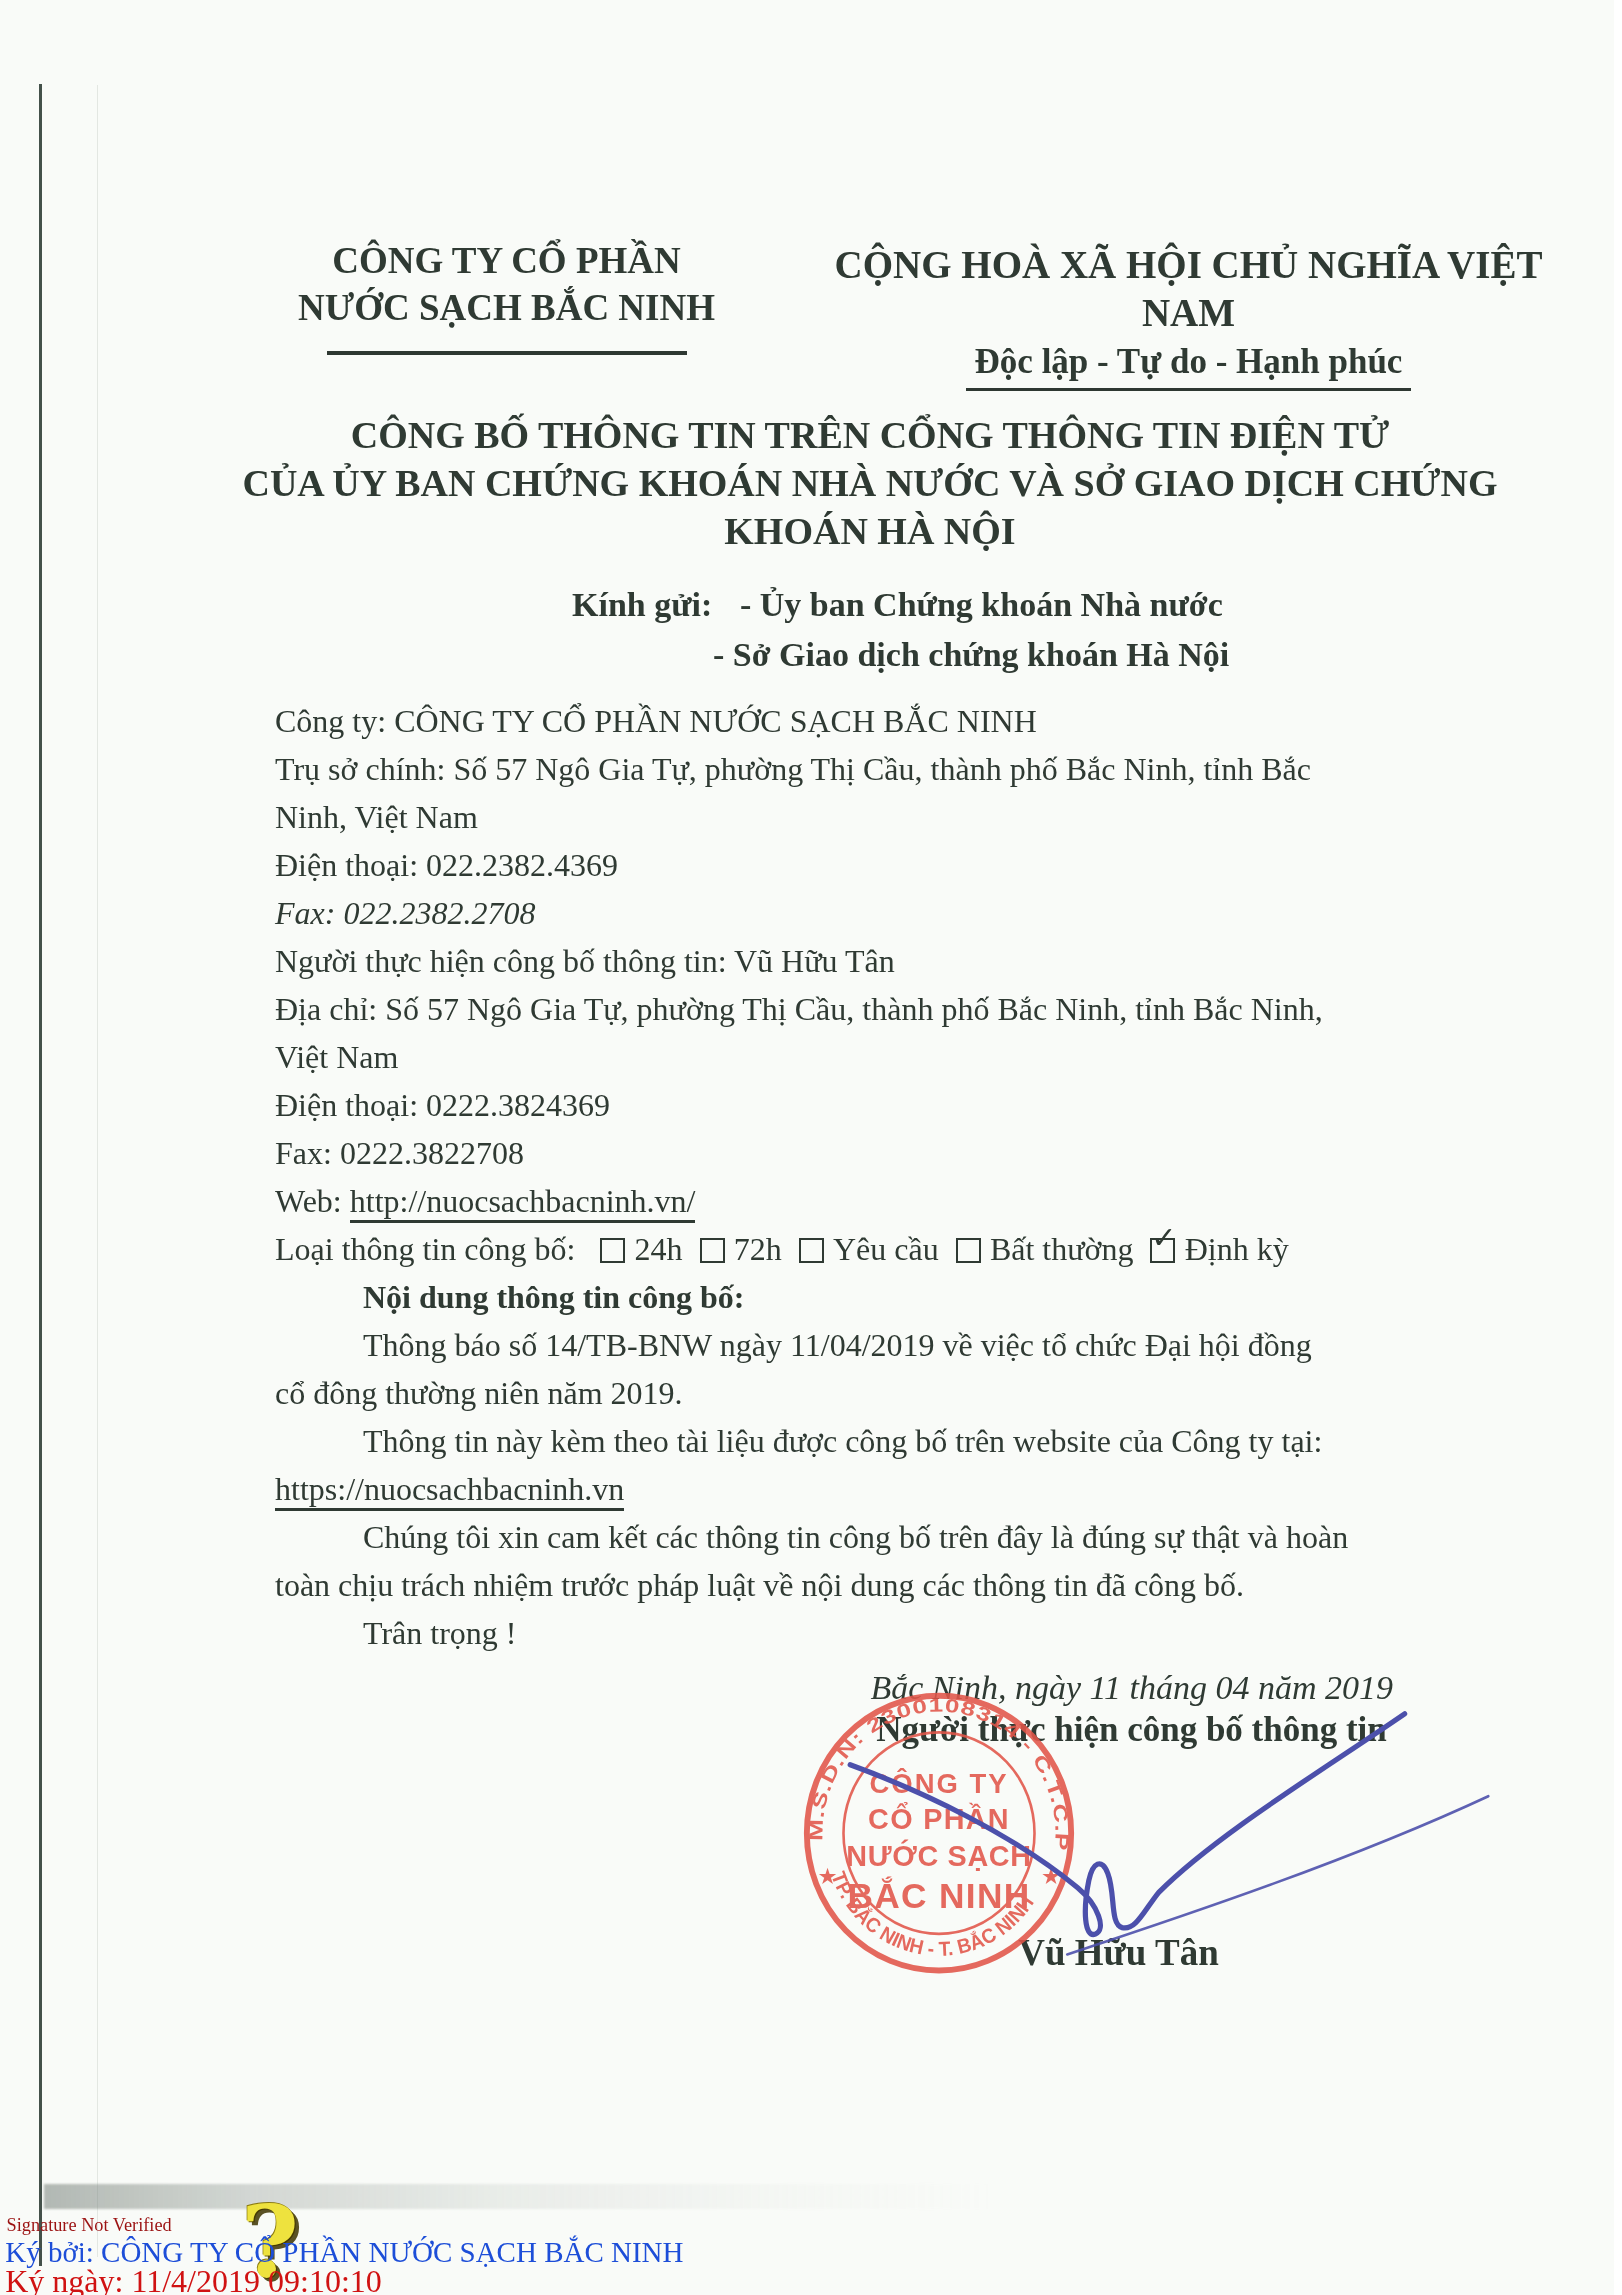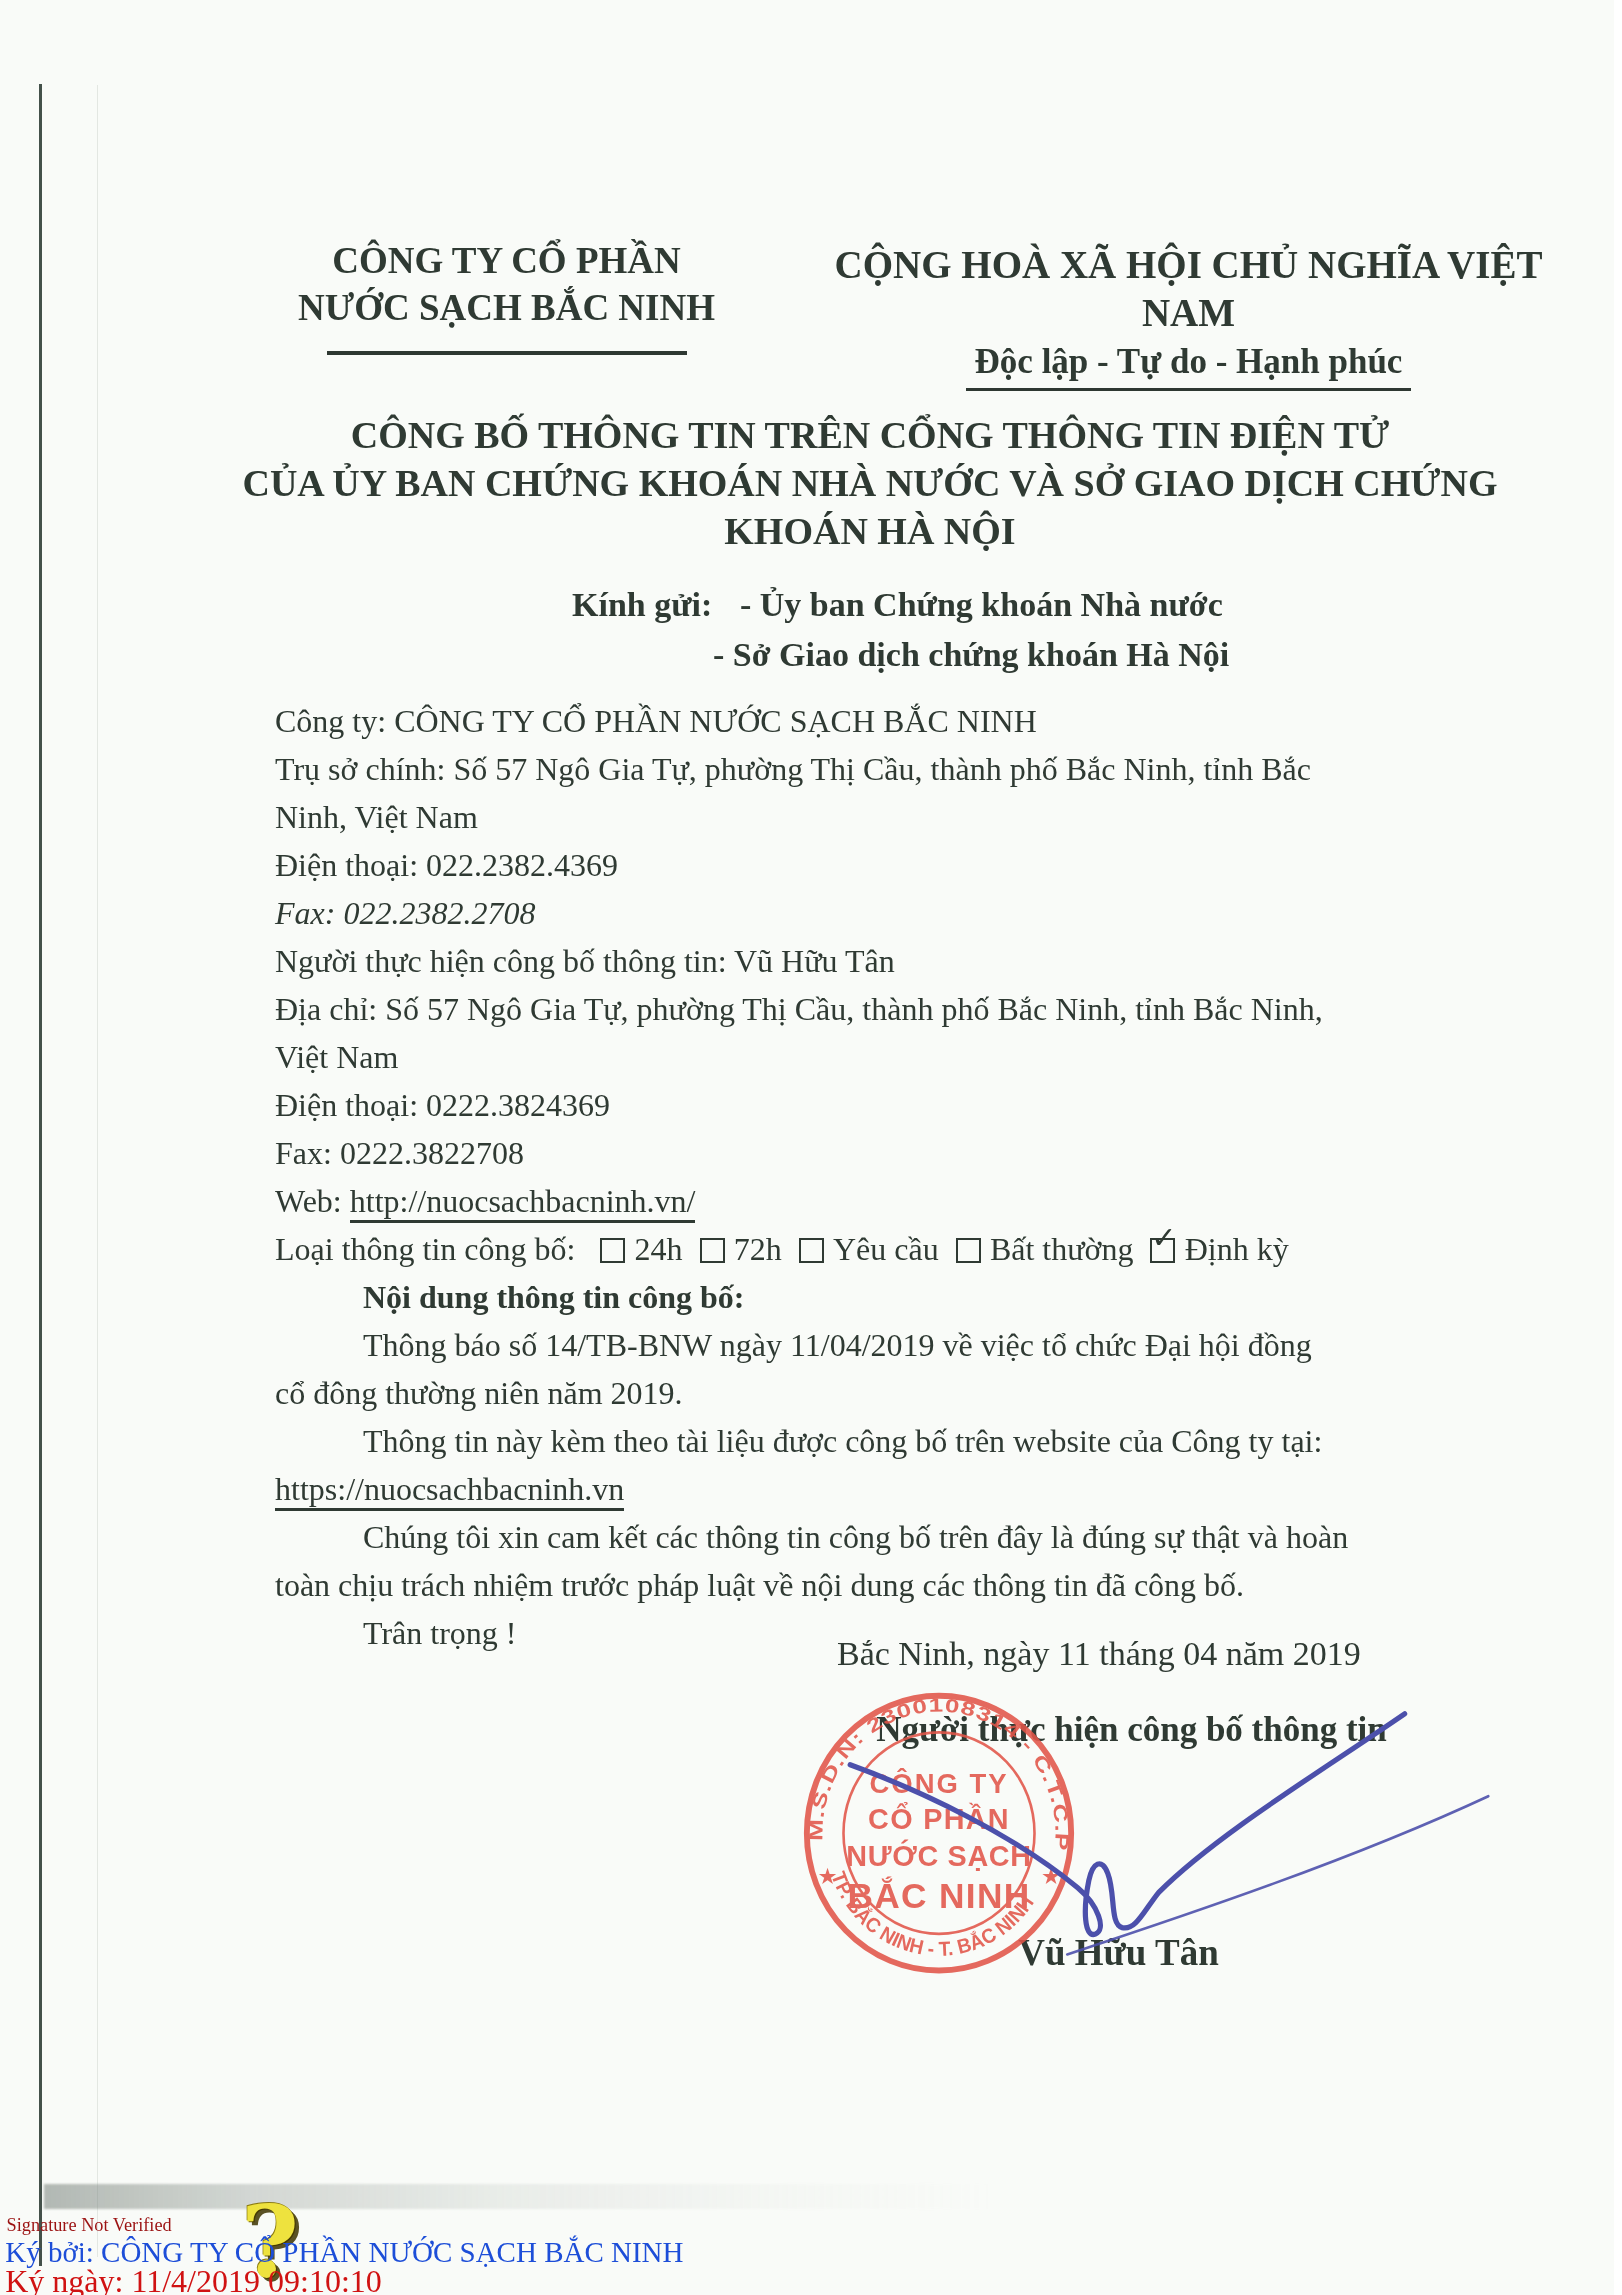--- a/index.html
+++ b/index.html
@@ -42,21 +42,21 @@
   .link { text-decoration:none; border-bottom:3.3px solid currentColor; padding-bottom:0.7px; }
   .cb {
     display:inline-block; width:25px; height:25px; border:2.6px solid #2f3a33;
     margin:0 9.2px -1.3px 17px; position:relative; vertical-align:-1.3px;
   }
   .cb .tick {
     position:absolute; left:-1.3px; top:-17px; font-family:"DejaVu Sans", sans-serif;
     font-size:30px; font-weight:bold; line-height:1; color:#2f3a33;
   }
   
-  .date-line { left:837px; top:1633px; width:556px; text-align:left; font-size:34px; line-height:42px; z-index:2; }
+  .date-line { left:837px; top:1667px; width:556px; text-align:right; font-style:italic; font-size:34px; line-height:42px; z-index:2; }
   .role-line { left:850px; top:1709px; width:563px; text-align:center; font-weight:bold; font-size:35px; line-height:42px; z-index:2; }
   .signer-name { left:955px; top:1931px; width:327px; text-align:center; font-weight:bold; font-size:37px; z-index:2; }
   .stamp-svg { left:799px; top:1689px; width:280px; height:287px; z-index:3; opacity:0.88; }
   .sig-svg { left:824px; top:1694px; width:680px; height:275px; z-index:4; }
   
   .sig-status { left:6.5px; top:2215px; font-size:18.3px; color:#9b1313; z-index:5; }
   .qmark {
     left:241px; top:2193px; z-index:2; font-family:"DejaVu Serif", serif; font-weight:bold;
     font-size:99px; line-height:1; color:#eee23e;
     text-shadow:4.6px 3.9px 0 rgba(62,52,0,0.85), 1.3px 1.3px 0 #6b5d00, -0.7px -0.7px 0 #8a7a10;

